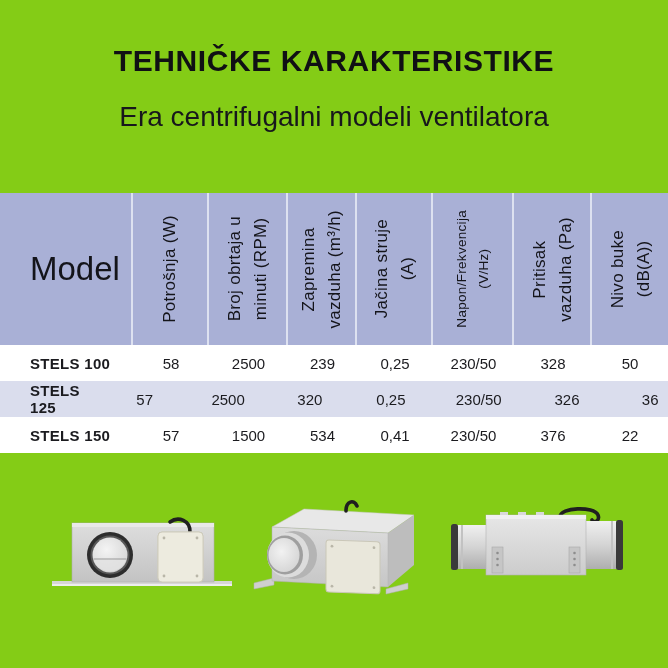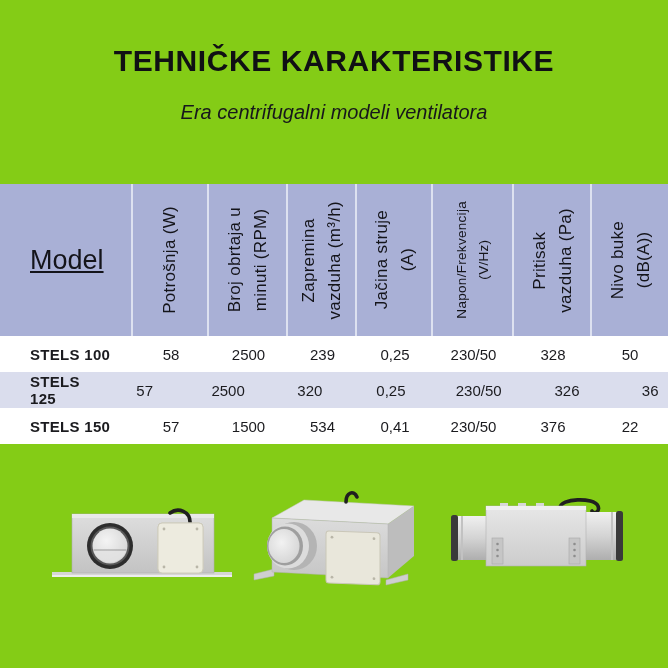--- a/index.html
+++ b/index.html
@@ -16,45 +16,43 @@
     padding-top:44px;
     text-align:center;
     font-size:30px;
     font-weight:700;
     letter-spacing:0.6px;
     color:#101014;
   }
   .subtitle{
     margin-top:23px;
     text-align:center;
-    font-size:20px;
+    font-size:28px;
     font-weight:400;
     color:#17171c;
-    font-style:italic;
   }
   
   .spec-table{margin-top:60px;width:668px;}
   .header-row{
     display:flex;
     height:152px;
     background:#a9b0d6;
   }
   .hcell{
     display:flex;align-items:center;justify-content:center;
     box-sizing:border-box;
     border-right:2px solid #dde1f0;
   }
   .hcell:last-child{border-right:none;}
   .hcell.model{
     justify-content:flex-start;
     padding-left:30px;
-    font-size:27px;
+    font-size:33px;
     font-weight:400;
     color:#14141a;
-    text-decoration:underline;
   }
   .vt{
     writing-mode:vertical-rl;
     transform:rotate(180deg);
     white-space:pre-line;
     text-align:center;
     font-size:17px;
     line-height:1.5;
     letter-spacing:0.3px;
     color:#14141a;

